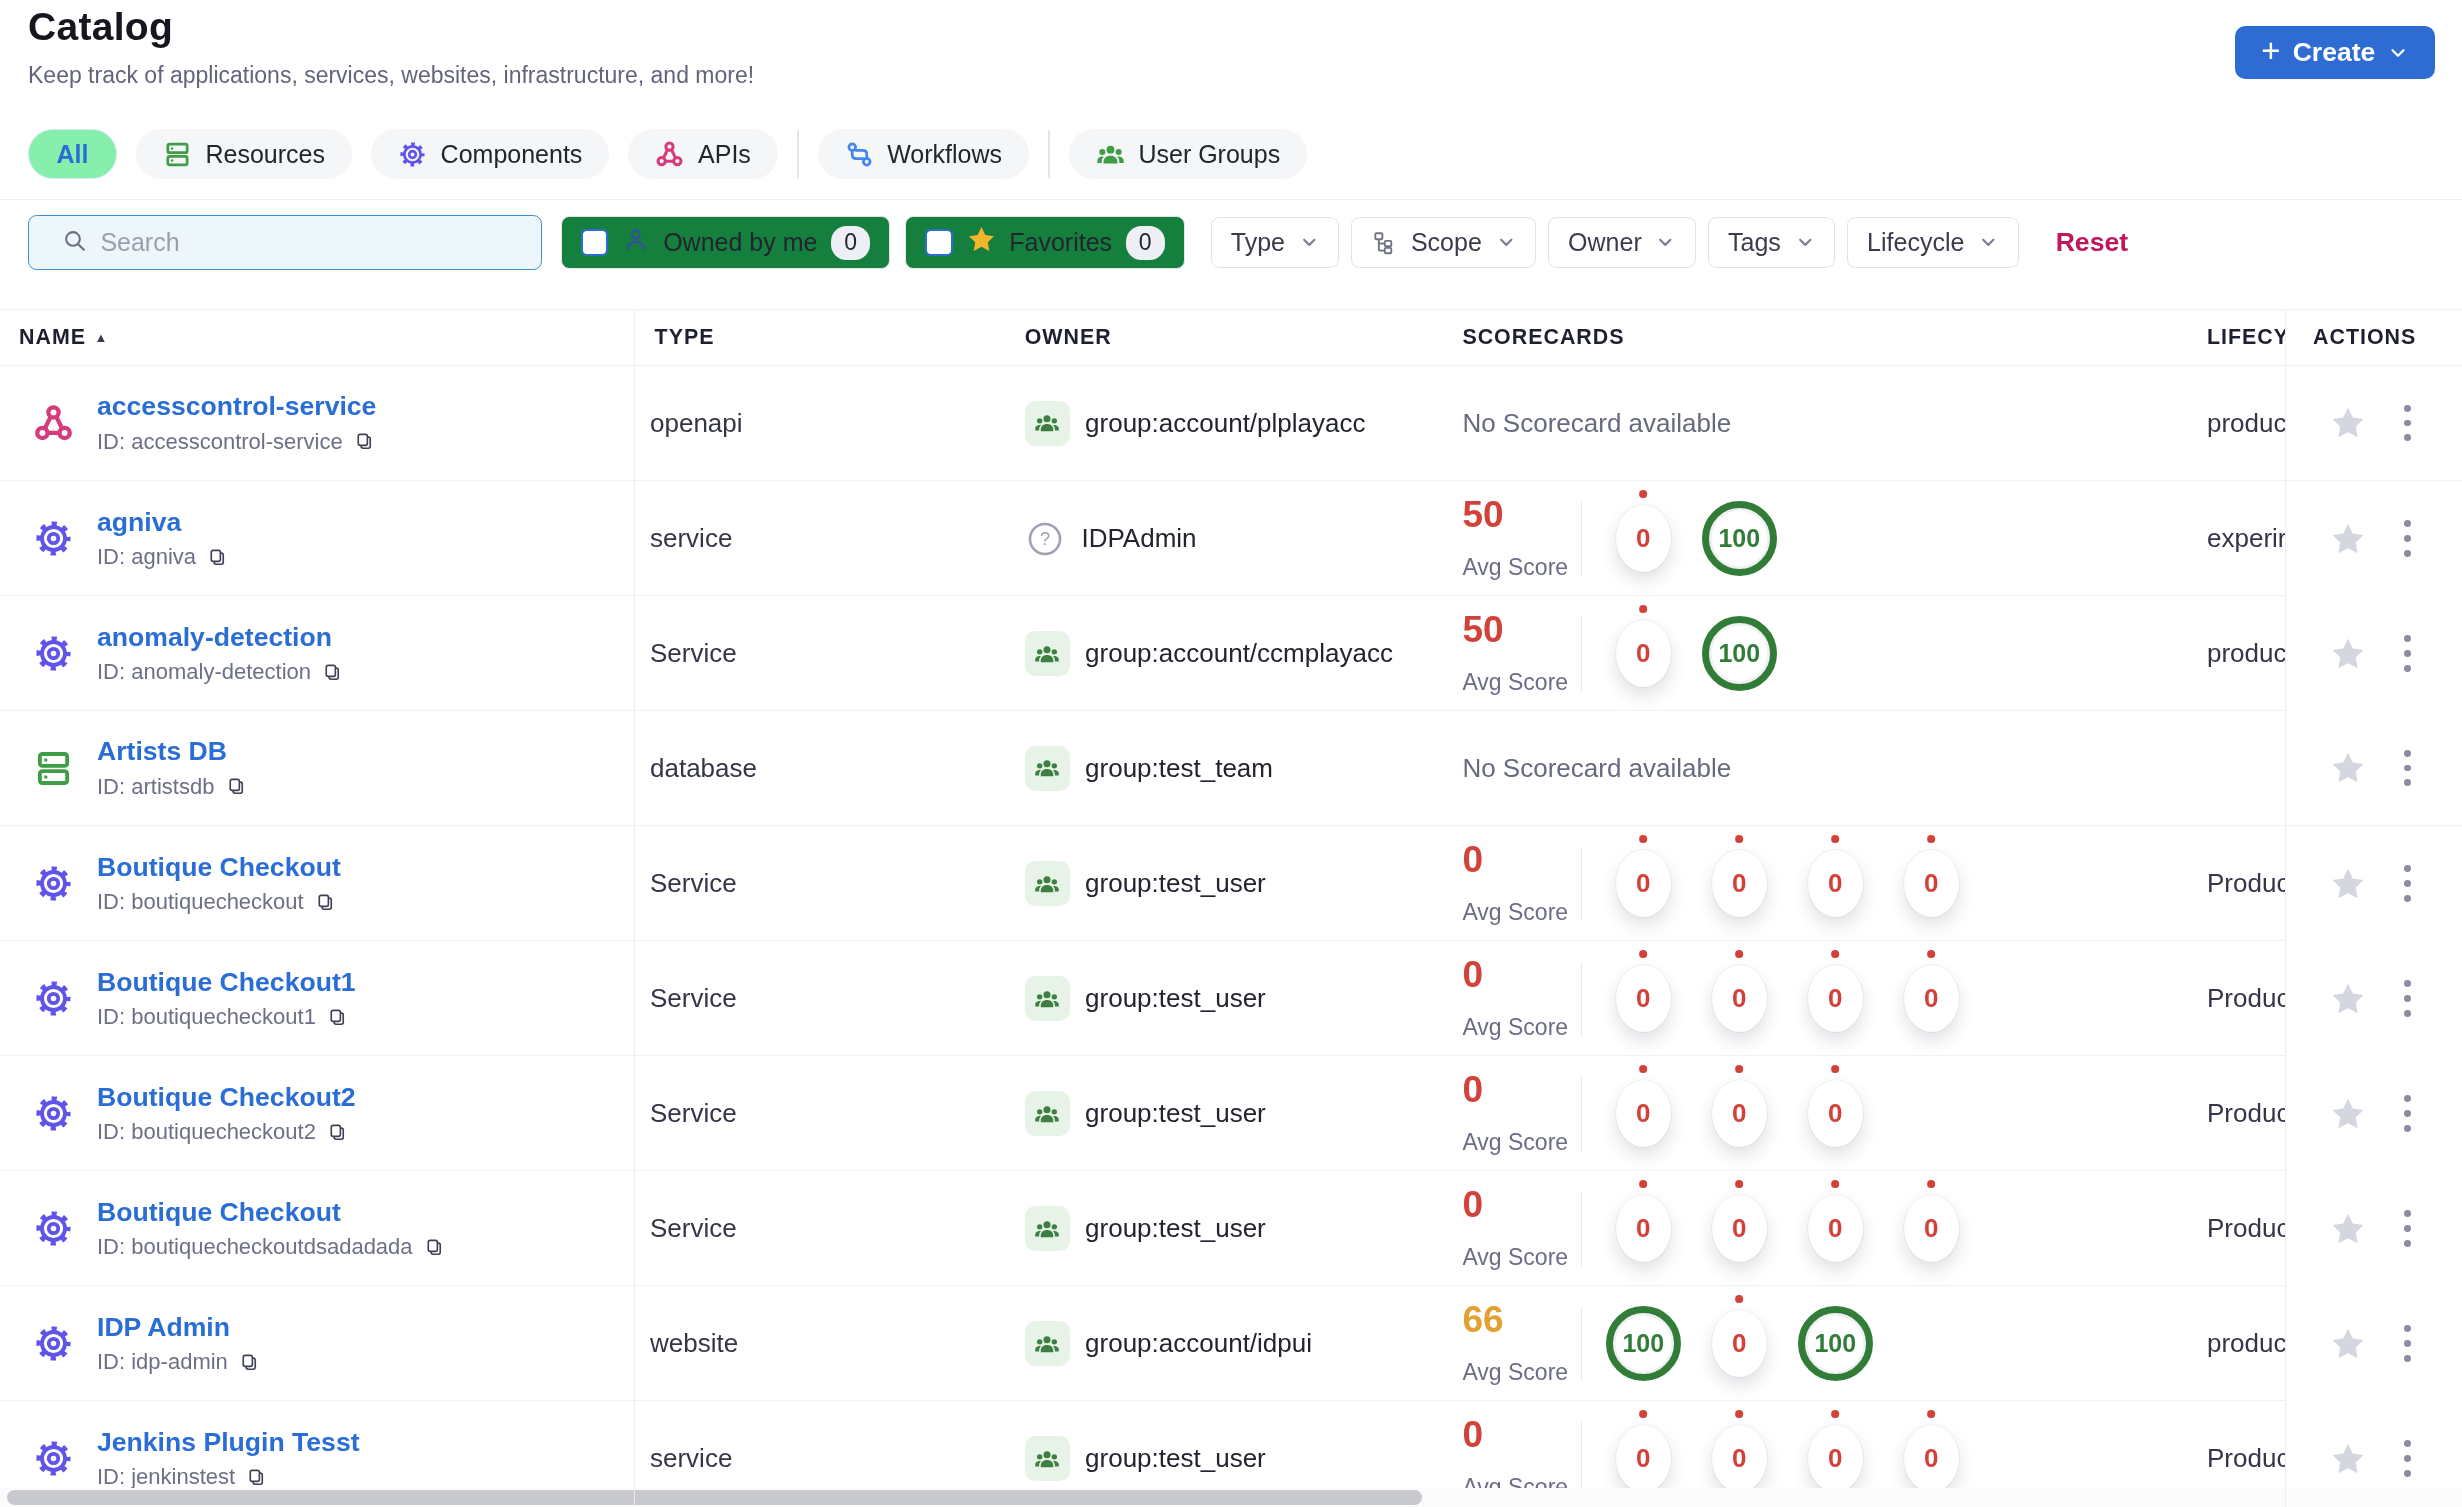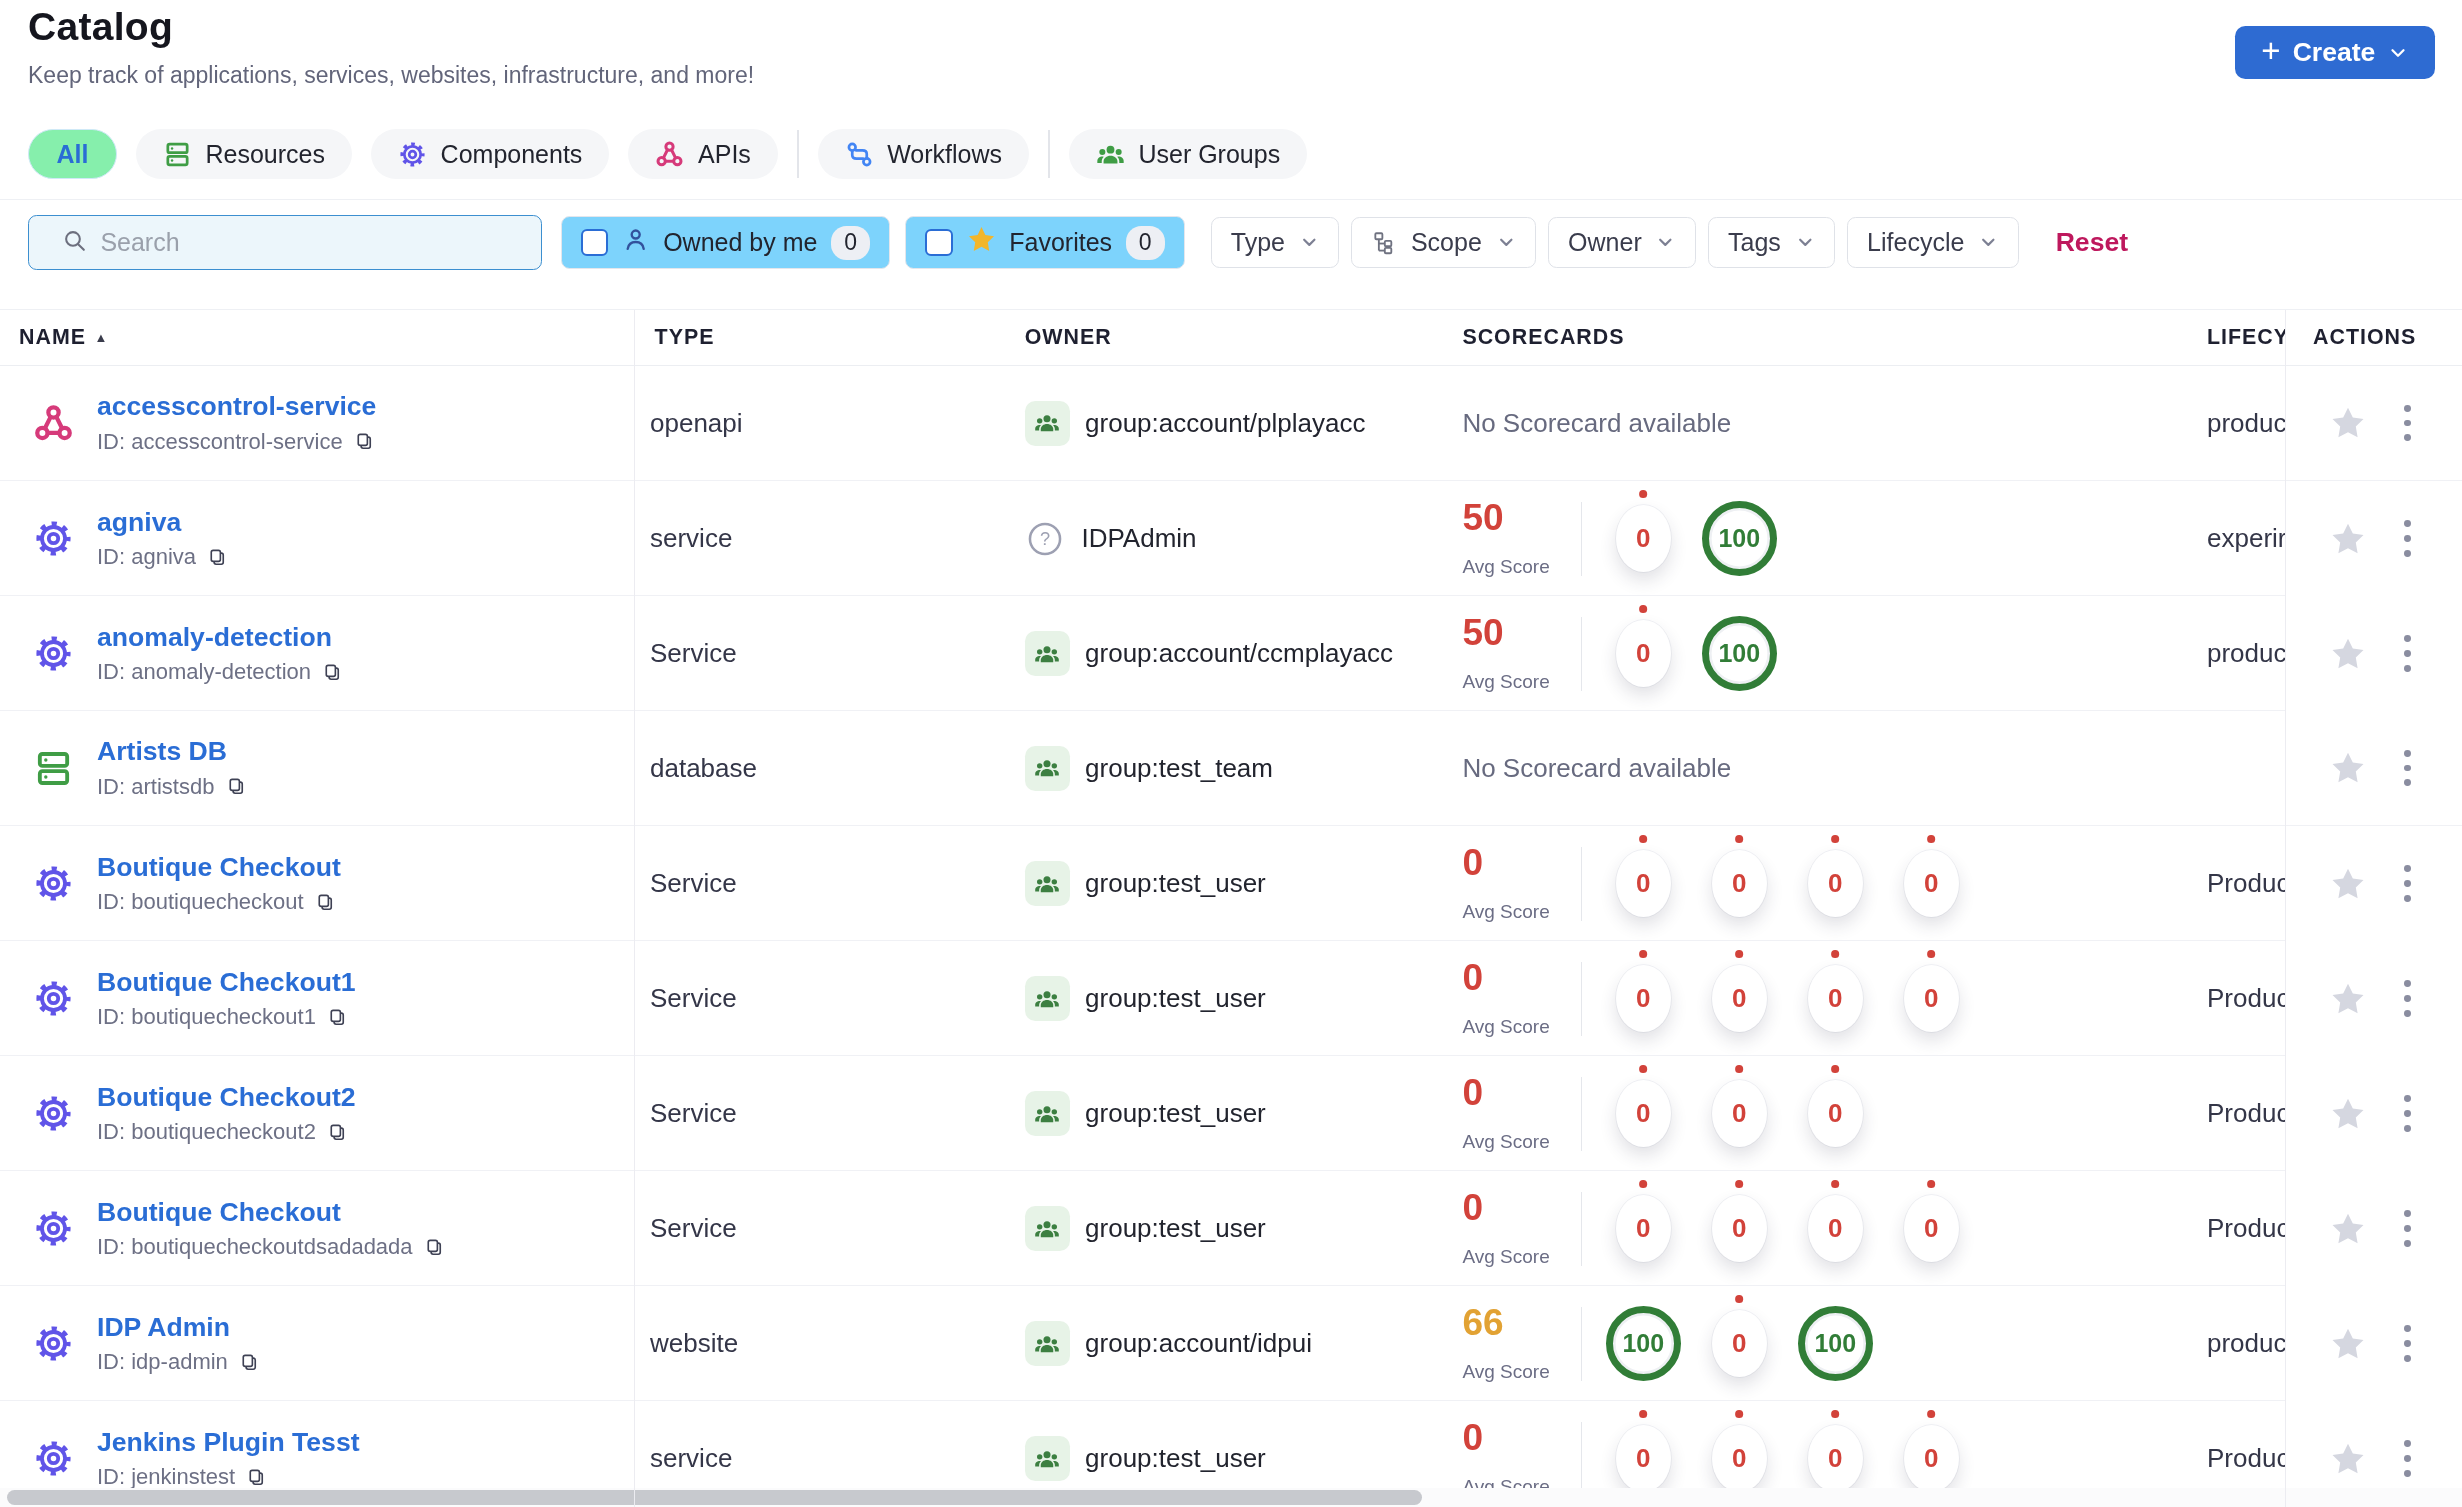--- a/index.html
+++ b/index.html
@@ -22,21 +22,21 @@
   .tab-divider { width:1.7px; height:48px; background:#e3e5ea; }
 
   .rule-under-tabs { position:absolute; left:0; top:199px; width:2462px; height:0.9px; background:#eef0f4; }
 
   .filter-row { position:absolute; left:28px; top:216px; height:53px; display:flex; align-items:center; }
   .search-box { width:514px; height:55px; border:1.7px solid #3c8fd0; background:#ecf6fb; border-radius:8.6px;
     display:flex; align-items:center; padding:0 32px; gap:12px; }
   .search-box input { border:none; outline:none; background:transparent; font-size:25px; color:#3a3c4c; width:100%; font-family:inherit; }
   .search-box input::placeholder { color:#9aa0ab; }
 
-  .chip { height:53px; border:0.9px solid #e4e6ec; background:#7dd3fc; border-radius:8.6px; display:flex; align-items:center;
+  .chip { height:53px; border:0.9px solid #e4e6ec; background:#15803d; border-radius:8.6px; display:flex; align-items:center;
     gap:13.7px; padding:0 19px; font-size:25px; color:#22242e; cursor:pointer; font-family:inherit; }
   .chip .cbx { width:27.4px; height:27.4px; border:2.6px solid #2a6dd5; border-radius:6px; background:#fff; flex:0 0 auto; }
   .chip .badge { background:#edeff4; border-radius:15.4px; min-width:39px; height:34px; display:flex; align-items:center;
     justify-content:center; font-size:23px; padding:0 10.3px; }
   .m22 { margin-left:19px; } .m18 { margin-left:15.4px; } .m30 { margin-left:26px; } .m14 { margin-left:12px; }
 
   .dd { height:51px; border:0.9px solid #dfe2e8; background:#fff; border-radius:8.6px; display:flex; align-items:center;
     gap:13.7px; padding:0 19px; font-size:25px; color:#3a3c4c; cursor:pointer; font-family:inherit; }
   .reset { margin-left:37px; border:none; background:none; color:#be185d; font-size:26.6px; font-weight:600; cursor:pointer; font-family:inherit; }
 
@@ -57,21 +57,21 @@
   .nm-id { margin-top:6.9px; font-size:22px; color:#6d7085; display:flex; align-items:center; gap:10.3px; }
   .copy-btn { display:inline-flex; cursor:pointer; }
   .c-type { padding-left:16px; font-size:26px; color:#343648; }
   .c-owner { padding-left:13.7px; gap:15.4px; font-size:26px; color:#22242e; }
   .owner-chip { width:45px; height:45px; border-radius:10.3px; background:#e7f3e7; display:flex; align-items:center; justify-content:center; flex:0 0 auto; }
   .c-score { padding-left:15.4px; }
   .no-score { font-size:26px; color:#676a7f; }
   .avg-block { width:108px; flex:0 0 auto; }
   .avg-num { font-size:37px; font-weight:700; line-height:1.05; }
   .avg-fail { color:#d2423a; } .avg-warn { color:#e2a233; }
-  .avg-lbl { font-size:19px; color:#6b6d85; margin-top:19px; }
+  .avg-lbl { font-size:23px; color:#6b6d85; margin-top:19px; }
   .score-div { width:0.9px; height:74px; background:#e5e7ec; margin-left:11px; flex:0 0 auto; }
   .slots { display:flex; margin-left:13px; }
   .slot { width:96px; display:flex; justify-content:center; align-items:center; position:relative; height:115px; }
   .circ0 { width:55px; height:67px; border-radius:50%; background:#fff; box-shadow:0 8.6px 17px rgba(40,46,70,.14), 0 0 0 0.9px #f2f3f6;
     display:flex; align-items:center; justify-content:center; font-size:26px; font-weight:700; color:#d2423a; position:relative; }
   .circ0 .dot { position:absolute; top:-14.6px; left:50%; transform:translateX(-50%); width:7.7px; height:7.7px; border-radius:50%; background:#d2423a; }
   .circ100 { width:75px; height:75px; border-radius:50%; border:7.7px solid #317d37; background:#fff; box-shadow:inset 0 0 0 2.6px #eef0f3;
     display:flex; align-items:center; justify-content:center; font-size:25px; font-weight:700; color:#317d37; }
   .c-life { padding-left:19px; font-size:26px; color:#343648; overflow:hidden; white-space:nowrap; }
   .c-actions { padding-left:45px; gap:26px; background:#fff; }

